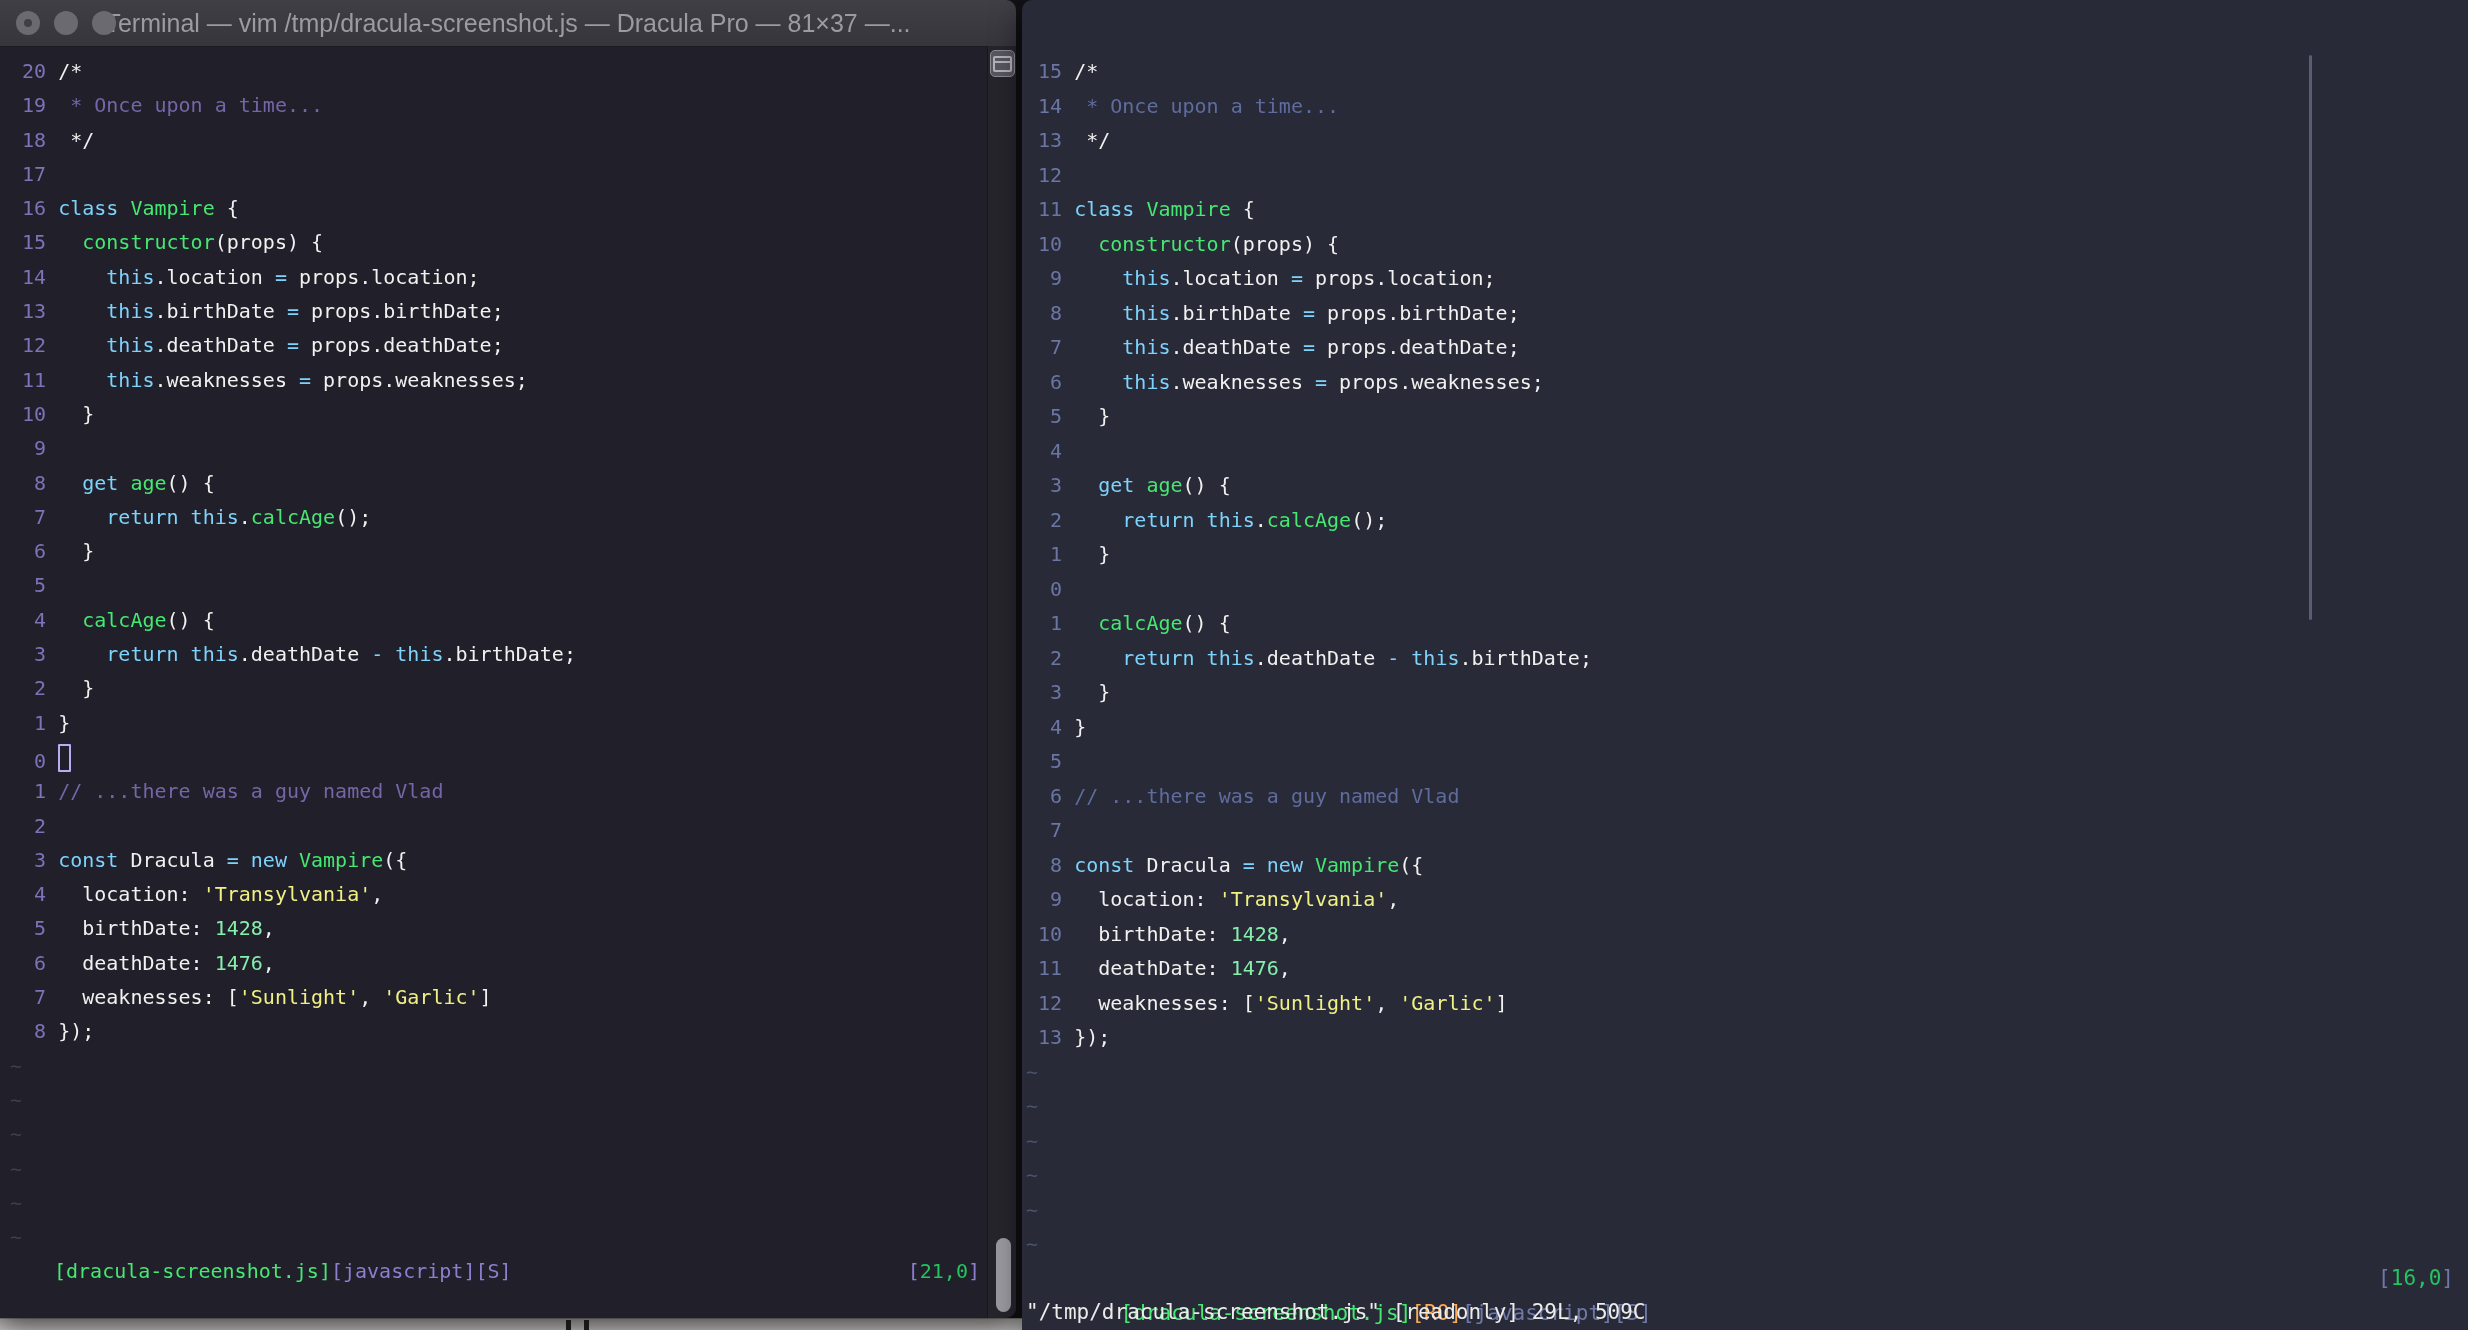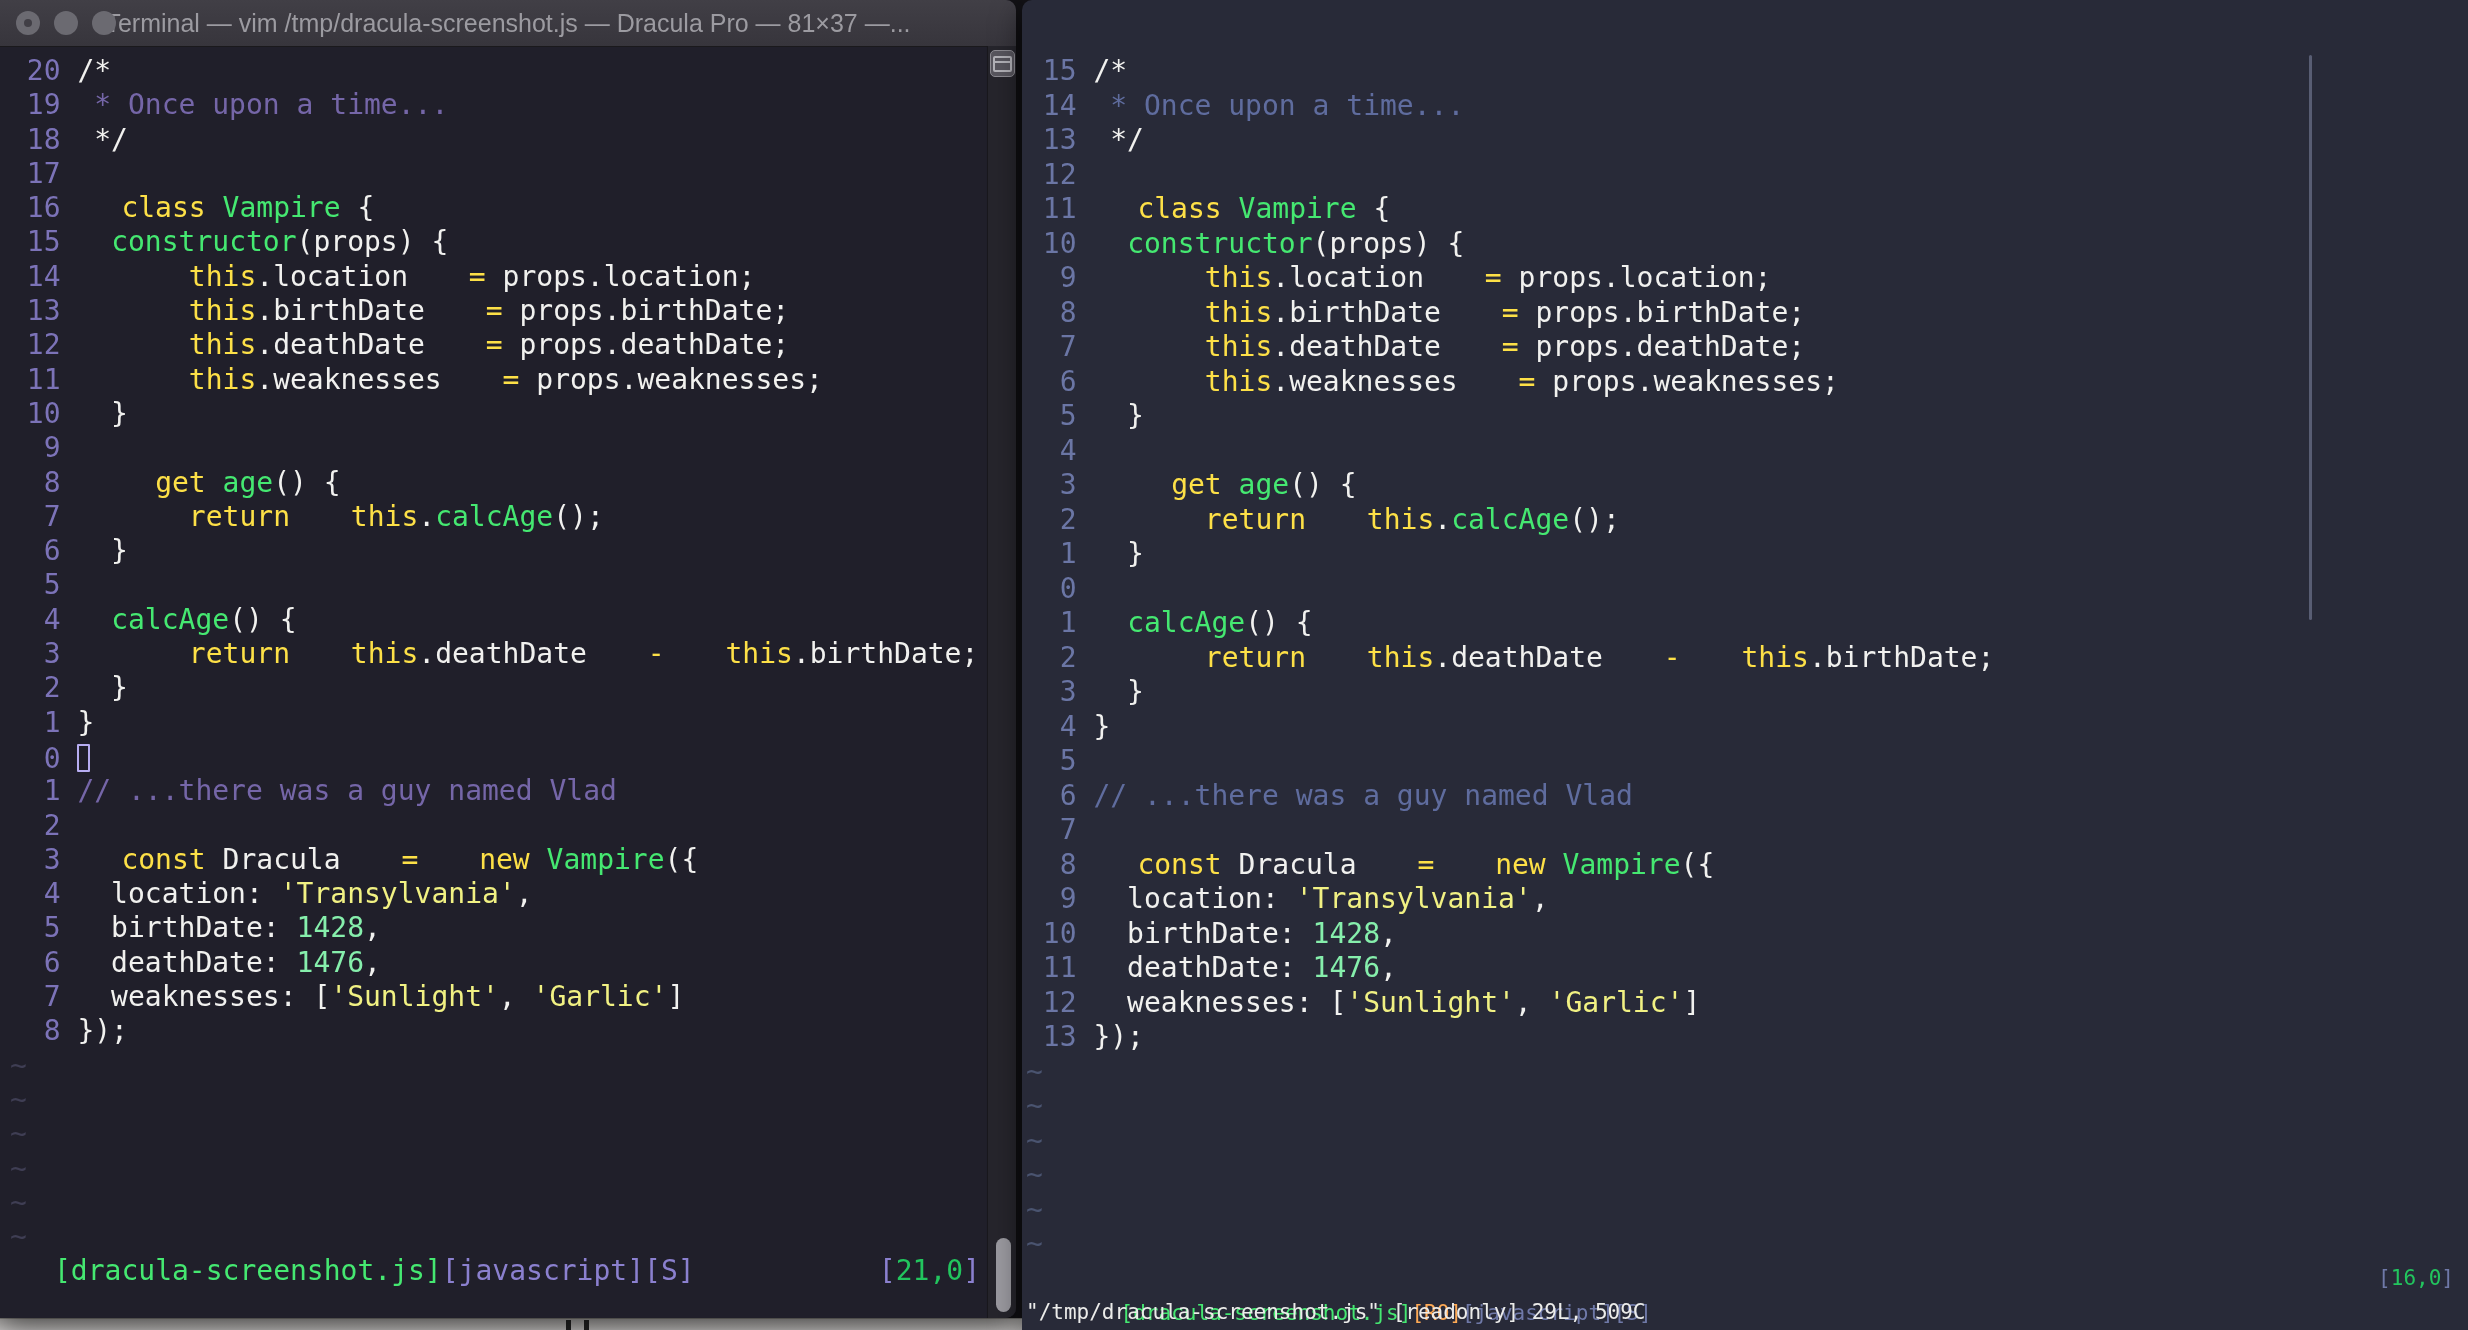--- a/index.html
+++ b/index.html
@@ -37,33 +37,33 @@
   .win-left .title{color:#9c9ba1;}
   .win-right .title{color:#dcdcde; display:flex; align-items:center; gap:10px;}
   .doc-icon{width:24px; height:30px; flex:0 0 auto;}
   
   .win-left{left:0; top:0; width:1016px; height:1318px; background:#201f2a; border-radius:0 10px 10px 0;}
   .win-right{left:1022px; top:0; width:1446px; height:1330px; background:#282a38; border-radius:10px 0 0 0;}
   
   .term{
     position:absolute; top:46px; bottom:0; left:0;
     font-family:"DejaVu Sans Mono", monospace;
-    font-size:28px; white-space:pre;
+    font-size:20px; white-space:pre;
   }
   .term-left{right:28px; padding:8px 0 0 10px; line-height:34.3px;}
   .term-right{right:0; padding:8px 8px 0 4px; line-height:34.5px;}
   .row{height:34.3px;}
   .term-right .row{height:34.5px;}
   .ln{display:inline-block; width:3ch; margin-right:1ch; text-align:right;}
   .win-left  .ln{color:#7c73b8;}
   .win-right .ln{color:#6b76a5;}
   .code{white-space:pre;}
   
   .tw{color:#f1f1ef;}
-  .tk{color:#fde047;margin-left:44px;}
+  .tk{color:#7dd3fc;}
   .tf{color:#45e871;}
   .ts{color:#f1f183;}
   .tn{color:#86efac;}
   .win-left  .tc{color:#7566a8;}
   .win-right .tc{color:#5f6c9e;}
   .tg{color:#45e871;margin-left:44px;}
   .tp{color:#8b80cf;}
   .tb{color:#6f79a8;}
   .tor{color:#ffaa55;}
   .tcy{color:#22c55e;text-align:right;}

